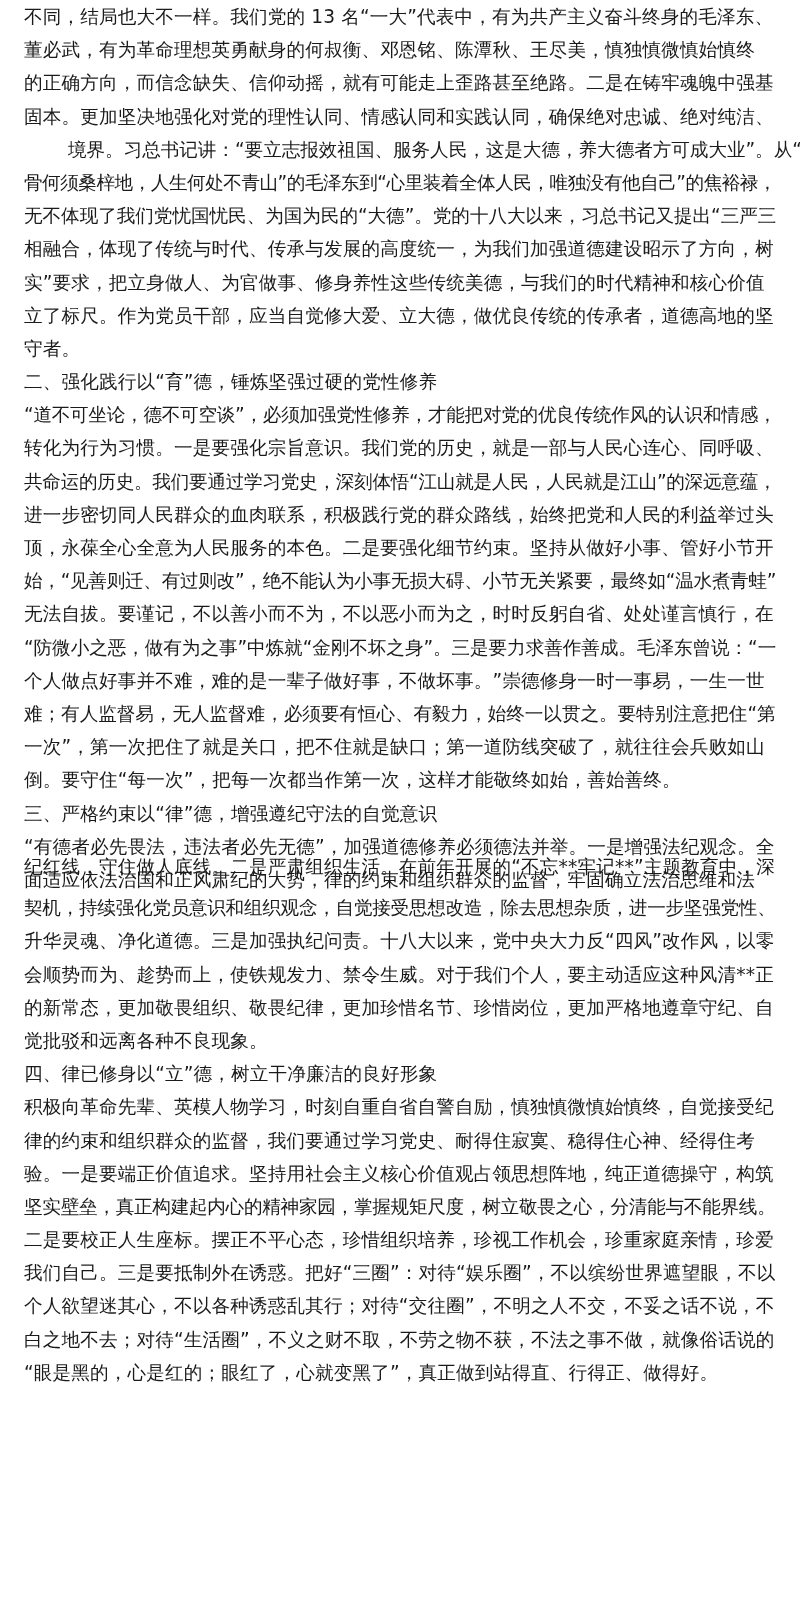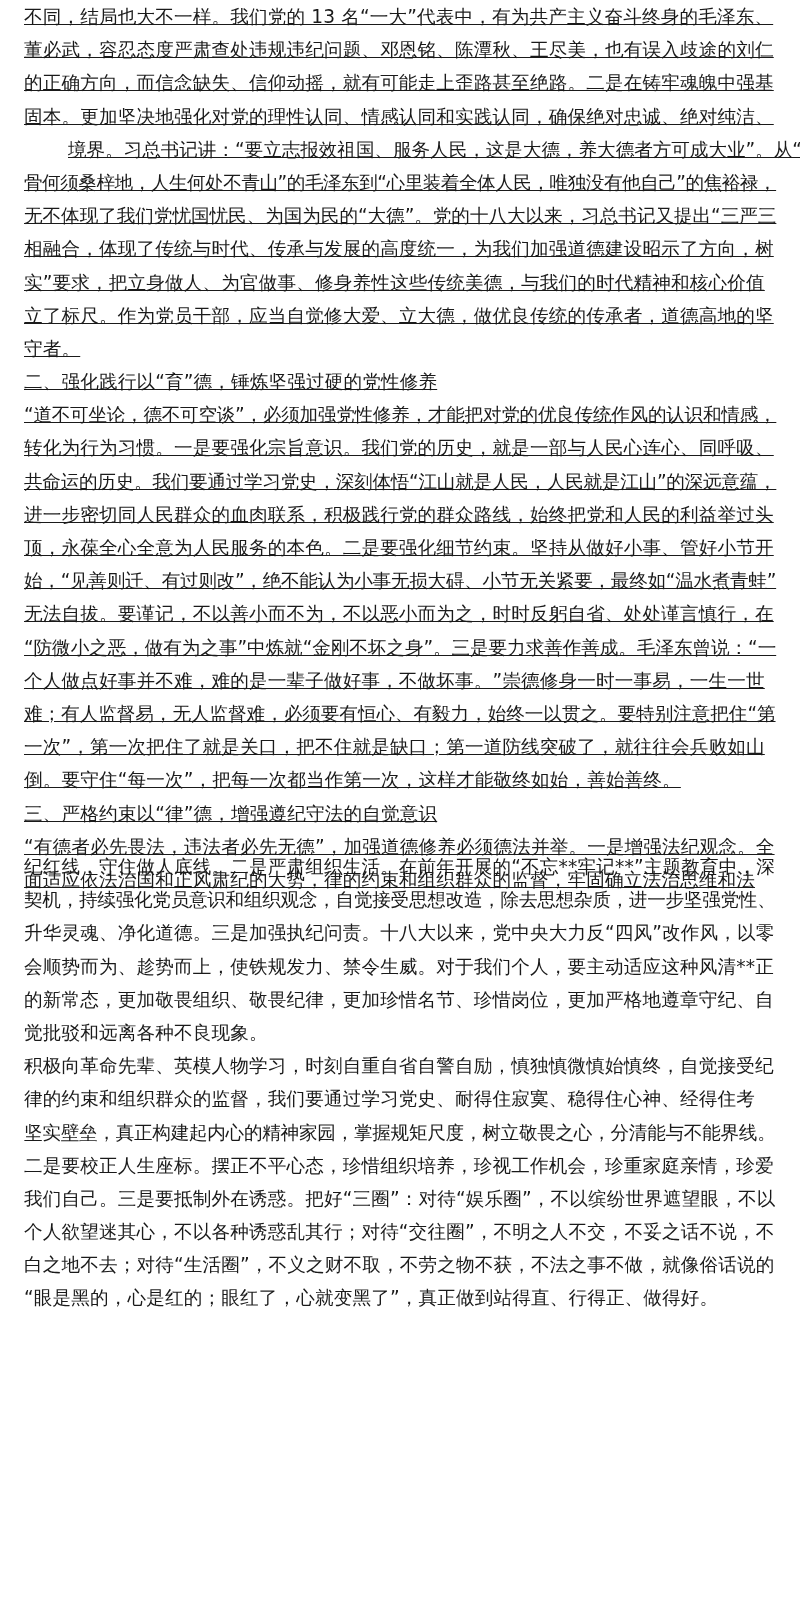--- a/index.html
+++ b/index.html
@@ -1,29 +1,29 @@
 <!DOCTYPE html>
 <html><head>
 <meta charset="utf-8">
 <style>
   html, body { margin:0; padding:0; background:#ffffff; }
   body { width:800px; height:1599px; position:relative; overflow:hidden;
          font-family:"DejaVu Sans","Liberation Sans",sans-serif; color:#1a1a1a; }
   .page { position:absolute; left:24px; width:752px; }
   .line { height:33.2px; line-height:33.2px; font-size:18.6px; white-space:nowrap;
           letter-spacing:0.15px; overflow:visible; }
-  #page1 { top:0px;text-decoration:underline; }
+  #page1 { top:0px; }
   #page2 { top:850px; }
 </style>
 </head>
 <body>
 
 <div class="page" id="page1">
     <div class="line">不同，结局也大不一样。我们党的 13 名“一大”代表中，有为共产主义奋斗终身的毛泽东、</div>
-    <div class="line">董必武，容忍态度严肃查处违规违纪问题、邓恩铭、陈潭秋、王尽美，也有误入歧途的刘仁</div>
+    <div class="line">董必武，有为革命理想英勇献身的何叔衡、邓恩铭、陈潭秋、王尽美，慎独慎微慎始慎终</div>
     <div class="line">的正确方向，而信念缺失、信仰动摇，就有可能走上歪路甚至绝路。二是在铸牢魂魄中强基</div>
     <div class="line">固本。更加坚决地强化对党的理性认同、情感认同和实践认同，确保绝对忠诚、绝对纯洁、</div>
     <div class="line" style="letter-spacing: -0.0404762px; margin-left: 44px;">境界。习总书记讲：“要立志报效祖国、服务人民，这是大德，养大德者方可成大业”。从“埋</div>
     <div class="line" style="letter-spacing: -0.477907px;">骨何须桑梓地，人生何处不青山”的毛泽东到“心里装着全体人民，唯独没有他自己”的焦裕禄，</div>
     <div class="line" style="letter-spacing: -0.0404762px;">无不体现了我们党忧国忧民、为国为民的“大德”。党的十八大以来，习总书记又提出“三严三</div>
     <div class="line">相融合，体现了传统与时代、传承与发展的高度统一，为我们加强道德建设昭示了方向，树</div>
     <div class="line">实”要求，把立身做人、为官做事、修身养性这些传统美德，与我们的时代精神和核心价值</div>
     <div class="line">立了标尺。作为党员干部，应当自觉修大爱、立大德，做优良传统的传承者，道德高地的坚</div>
     <div class="line">守者。</div>
     <div class="line">二、强化践行以“育”德，锤炼坚强过硬的党性修养</div>
@@ -38,26 +38,28 @@
     <div class="line">个人做点好事并不难，难的是一辈子做好事，不做坏事。”崇德修身一时一事易，一生一世</div>
     <div class="line" style="letter-spacing: -0.045122px;">难；有人监督易，无人监督难，必须要有恒心、有毅力，始终一以贯之。要特别注意把住“第</div>
     <div class="line">一次”，第一次把住了就是关口，把不住就是缺口；第一道防线突破了，就往往会兵败如山</div>
     <div class="line">倒。要守住“每一次”，把每一次都当作第一次，这样才能敬终如始，善始善终。</div>
     <div class="line">三、严格约束以“律”德，增强遵纪守法的自觉意识</div>
     <div class="line">“有德者必先畏法，违法者必先无德”，加强道德修养必须德法并举。一是增强法纪观念。全</div>
     <div class="line">面适应依法治国和正风肃纪的大势，律的约束和组织群众的监督，牢固确立法治思维和法</div>
   </div>
 <div class="page" id="page2">
     <div class="line">纪红线，守住做人底线。二是严肃组织生活。在前年开展的“不忘**牢记**”主题教育中，深</div>
-    <div class="line" style="letter-spacing: -0.264634px;">契机，持续强化党员意识和组织观念，自觉接受思想改造，除去思想杂质，进一步坚强党性、</div>
+    <div class="line" style="letter-spacing: -0.264634px; margin-top: 8px;">契机，持续强化党员意识和组织观念，自觉接受思想改造，除去思想杂质，进一步坚强党性、</div>
     <div class="line">升华灵魂、净化道德。三是加强执纪问责。十八大以来，党中央大力反“四风”改作风，以零</div>
     <div class="line">会顺势而为、趁势而上，使铁规发力、禁令生威。对于我们个人，要主动适应这种风清**正</div>
     <div class="line">的新常态，更加敬畏组织、敬畏纪律，更加珍惜名节、珍惜岗位，更加严格地遵章守纪、自</div>
     <div class="line">觉批驳和远离各种不良现象。</div>
+    <div class="line">四、律已修身以“立”德，树立干净廉洁的良好形象</div>
     <div class="line">积极向革命先辈、英模人物学习，时刻自重自省自警自励，慎独慎微慎始慎终，自觉接受纪</div>
     <div class="line">律的约束和组织群众的监督，我们要通过学习党史、耐得住寂寞、稳得住心神、经得住考</div>
+    <div class="line">验。一是要端正价值追求。坚持用社会主义核心价值观占领思想阵地，纯正道德操守，构筑</div>
     <div class="line" style="letter-spacing: -0.264634px;">坚实壁垒，真正构建起内心的精神家园，掌握规矩尺度，树立敬畏之心，分清能与不能界线。</div>
     <div class="line">二是要校正人生座标。摆正不平心态，珍惜组织培养，珍视工作机会，珍重家庭亲情，珍爱</div>
     <div class="line">我们自己。三是要抵制外在诱惑。把好“三圈”：对待“娱乐圈”，不以缤纷世界遮望眼，不以</div>
     <div class="line">个人欲望迷其心，不以各种诱惑乱其行；对待“交往圈”，不明之人不交，不妥之话不说，不</div>
     <div class="line">白之地不去；对待“生活圈”，不义之财不取，不劳之物不获，不法之事不做，就像俗话说的</div>
     <div class="line">“眼是黑的，心是红的；眼红了，心就变黑了”，真正做到站得直、行得正、做得好。</div>
   </div>
 
 </body></html>

